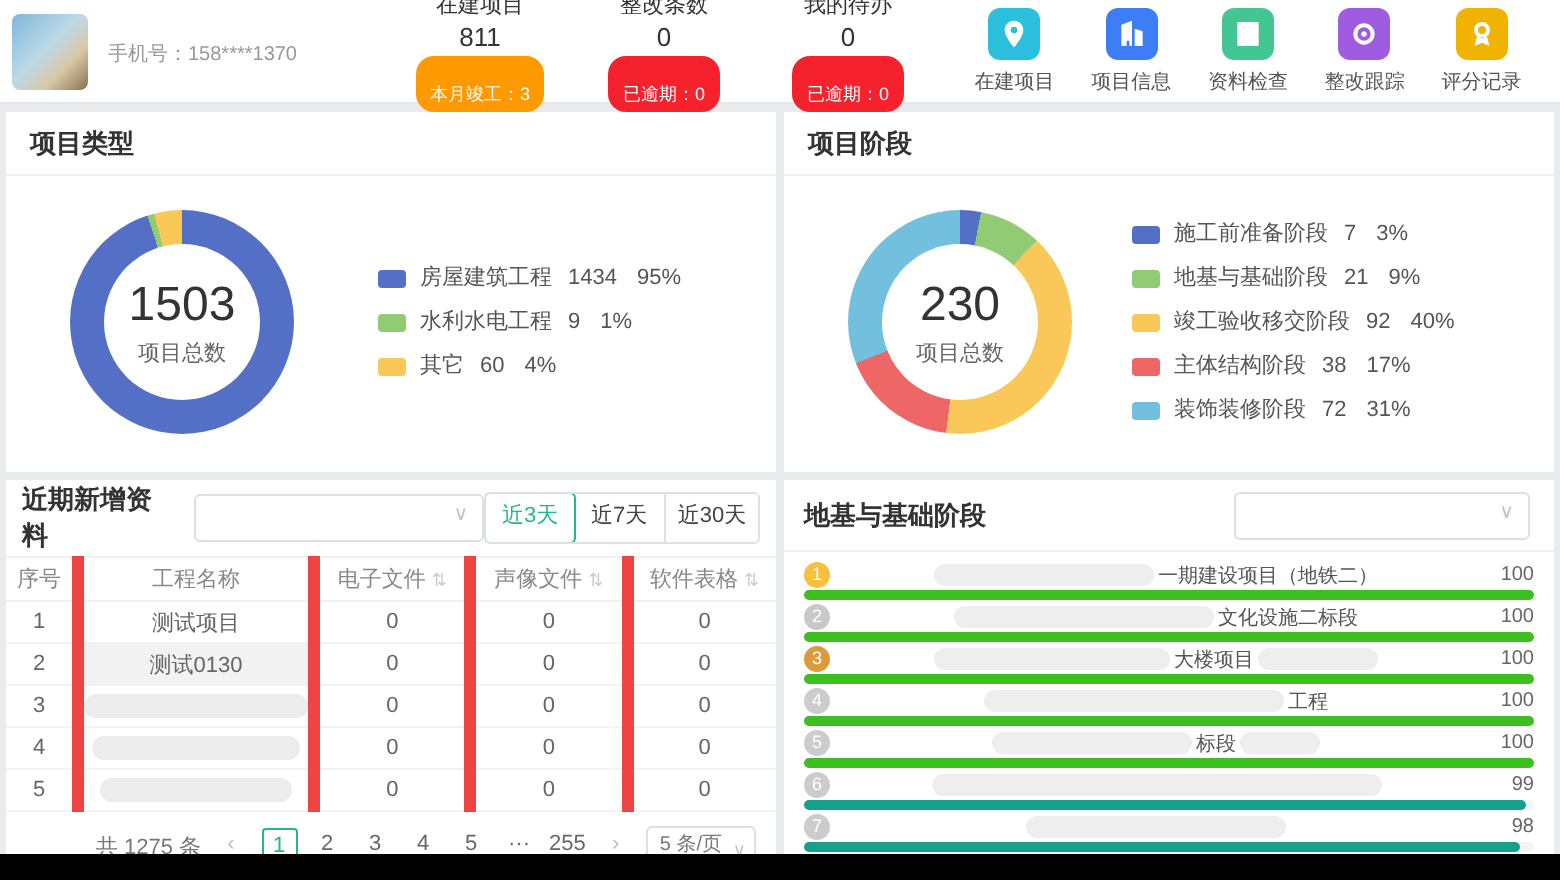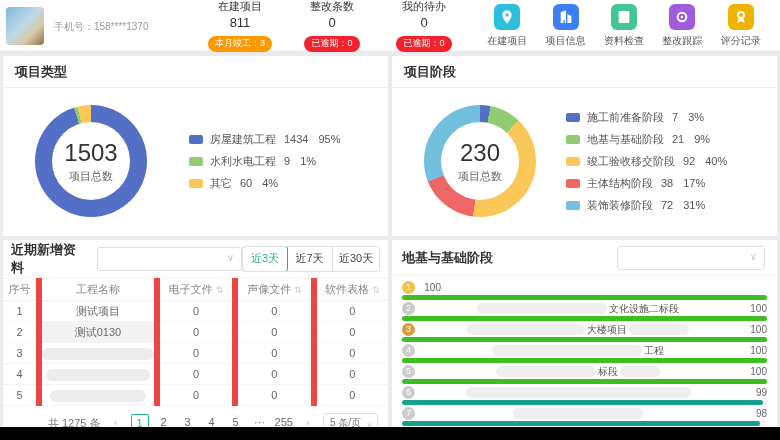--- a/index.html
+++ b/index.html
@@ -11,21 +11,21 @@
   header { display:flex; align-items:center; height:52px; background:#fff; border-bottom:1px solid #e6e6e6; padding:0 10px 0 6px; }
   .user { display:flex; align-items:center; width:188px; }
   .avatar { width:38px; height:38px; border-radius:4px; background:linear-gradient(135deg,#7fb6d9 0%,#bcd9e8 45%,#d9c9a8 70%,#8a6f4d 100%); flex:0 0 auto; }
   .user-text { margin-left:10px; }
   .greet { font-size:13px; font-weight:bold; color:#333; display:flex; align-items:center; gap:4px; }
   .phone { font-size:10px; color:#999; margin-top:3px; }
   .blur-sm { display:inline-block; width:34px; height:10px; border-radius:5px; background:#e3e3e3; }
   .stat { width:92px; text-align:center; }
   .stat-label { font-size:11px; color:#333; }
   .stat-value { font-size:13px; color:#333; margin:1px 0 2px; }
-  .stat-badge { display:inline-block; font-size:9px; color:#fff; border-radius:9px; padding:1px 7px 2px; }
+  .stat-badge { display:inline-block; font-size:9px; color:#fff; border-radius:9px; padding:13px 7px 2px; }
   .shortcuts { display:flex; flex:1; justify-content:space-around; margin-left:8px; }
   .shortcut { display:flex; flex-direction:column; align-items:center; cursor:pointer; }
   .icon-box { width:26px; height:26px; border-radius:6px; display:flex; align-items:center; justify-content:center; }
   .icon-box svg { width:16px; height:16px; }
   .shortcut-label { font-size:10px; color:#555; margin-top:4px; }
 
   
   main { display:grid; grid-template-columns:1fr 1fr; gap:4px; padding:4px 3px 0; }
   .card { background:#fff; }
   .card-top { height:180px; }
@@ -318,20 +318,24 @@
       <div class="rank-head">
         <span class="card-title">地基与基础阶段</span>
         <div class="select-box">
             <span class="chev">∨</span>
           </div>
       </div>
       <div class="rank-list">
         <div class="rank-item">
           <div class="rank-line">
             <span class="rank-badge" style="background: rgb(245, 192, 60);">1</span>
+            <span class="rank-mid">
+                <span class="rank-blur" style="width:110px"></span>
+                <span class="rank-name">一期建设项目（地铁二）</span>
+              </span>
             <span class="rank-score">100</span>
           </div>
           <div class="rank-bar-track">
               <div class="rank-bar" style="width: 100%; background: rgb(61, 191, 33);"></div>
             </div>
         </div>
         <div class="rank-item">
           <div class="rank-line">
             <span class="rank-badge" style="background: rgb(201, 201, 201);">2</span>
             <span class="rank-mid">

